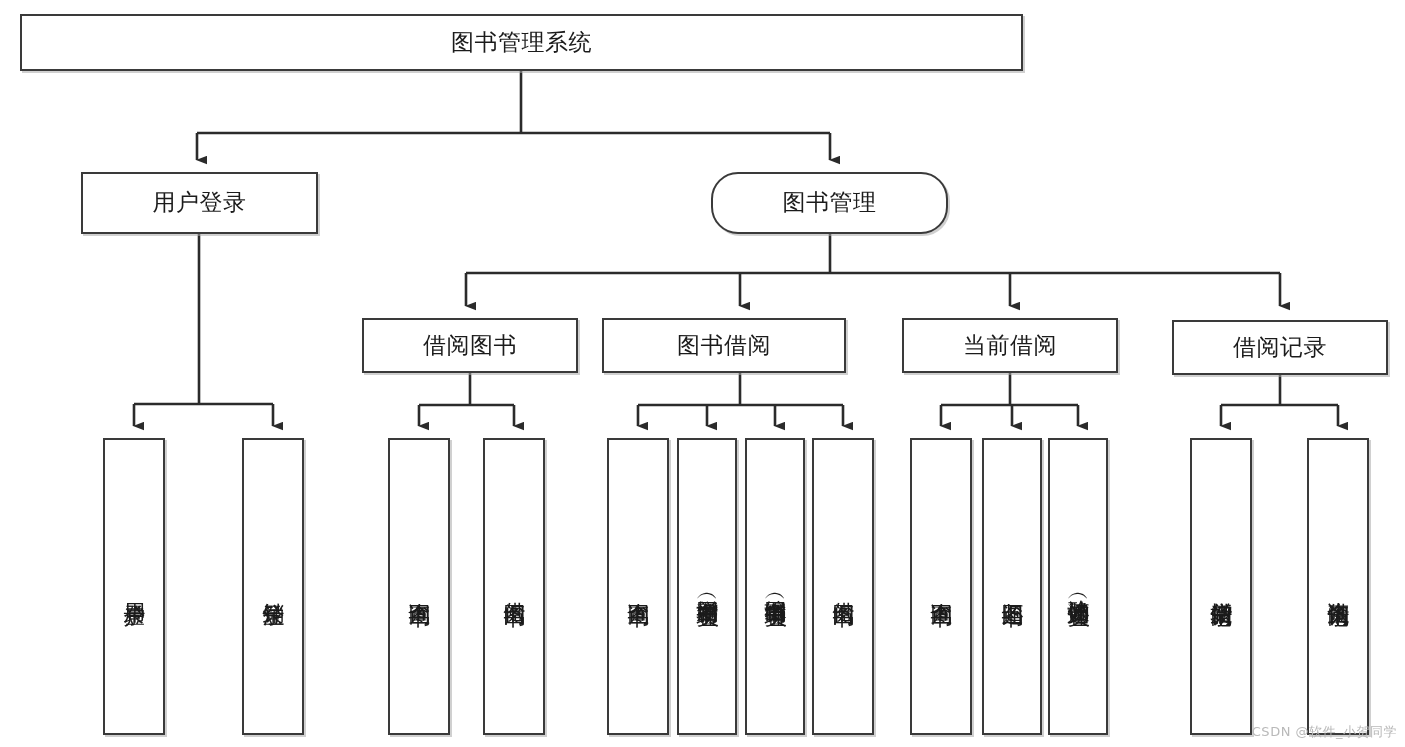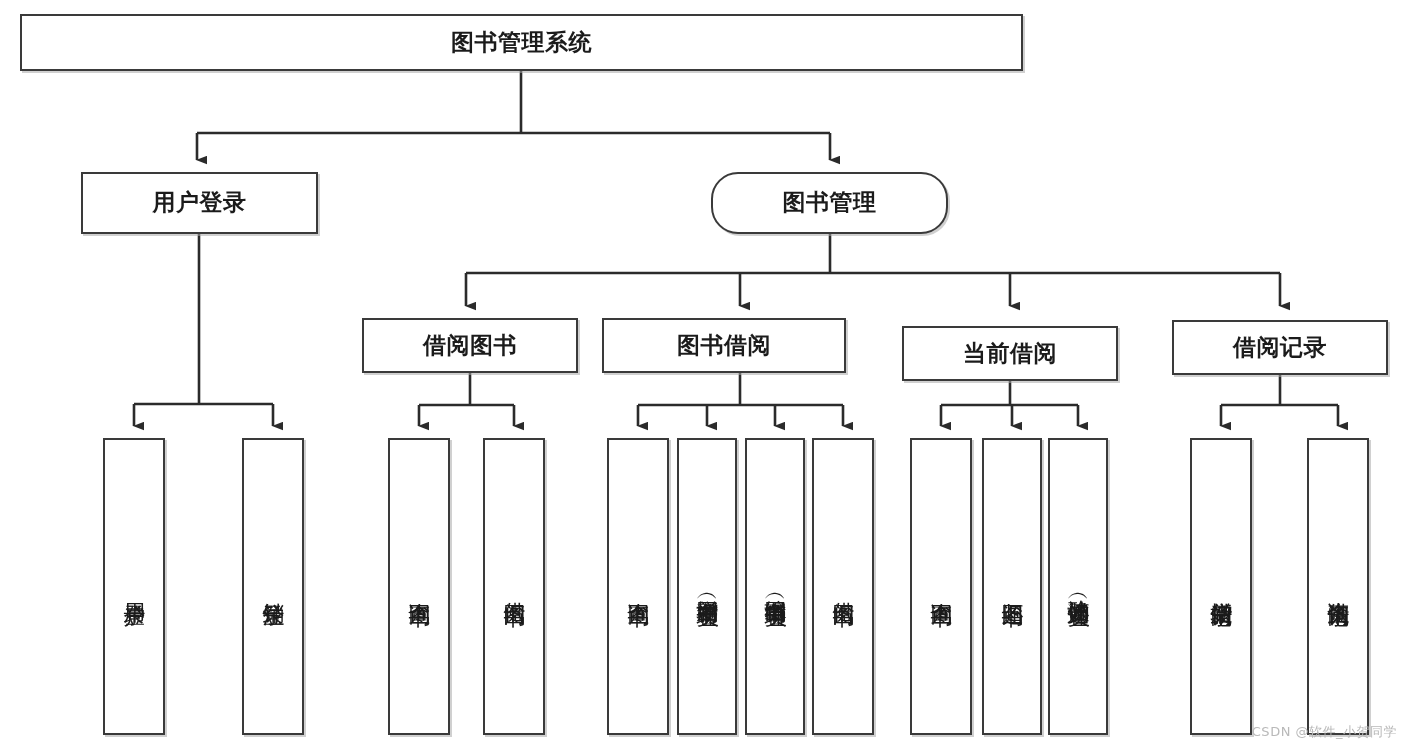--- a/index.html
+++ b/index.html
@@ -30,21 +30,20 @@
     display: flex;
     align-items: center;
     justify-content: center;
   }
   .node-label-h {
     font-size: 23px;
     color: #1b1b1b;
     line-height: 1.1;
     white-space: nowrap;
     letter-spacing: 0.5px;
-    font-weight: bold;
   }
   .node-label-v {
     font-size: 22px;
     color: #1b1b1b;
     writing-mode: vertical-rl;
     text-orientation: upright;
     line-height: 1.22;
     letter-spacing: 1px;
     white-space: nowrap;
     max-height: 100%;
@@ -141,21 +140,21 @@
       </div>
     </div>
 
   <div id="level3-container">
       <div class="node-box" style="left: 362px; top: 318px; width: 216px; height: 55px;">
         <span class="node-label-h">借阅图书</span>
       </div>
       <div class="node-box" style="left: 602px; top: 318px; width: 244px; height: 55px;">
         <span class="node-label-h">图书借阅</span>
       </div>
-      <div class="node-box" style="left: 902px; top: 318px; width: 216px; height: 55px; margin-top: 8px;">
+      <div class="node-box" style="left: 902px; top: 318px; width: 216px; height: 55px;">
         <span class="node-label-h">当前借阅</span>
       </div>
       <div class="node-box" style="left: 1172px; top: 320px; width: 216px; height: 55px;">
         <span class="node-label-h">借阅记录</span>
       </div>
     </div>
 
   <div id="leaves-container">
       <div class="node-box leaf-box" style="left: 103px; top: 438px; width: 62px; height: 297px;">
         <span class="node-label-v">用户登录</span>

